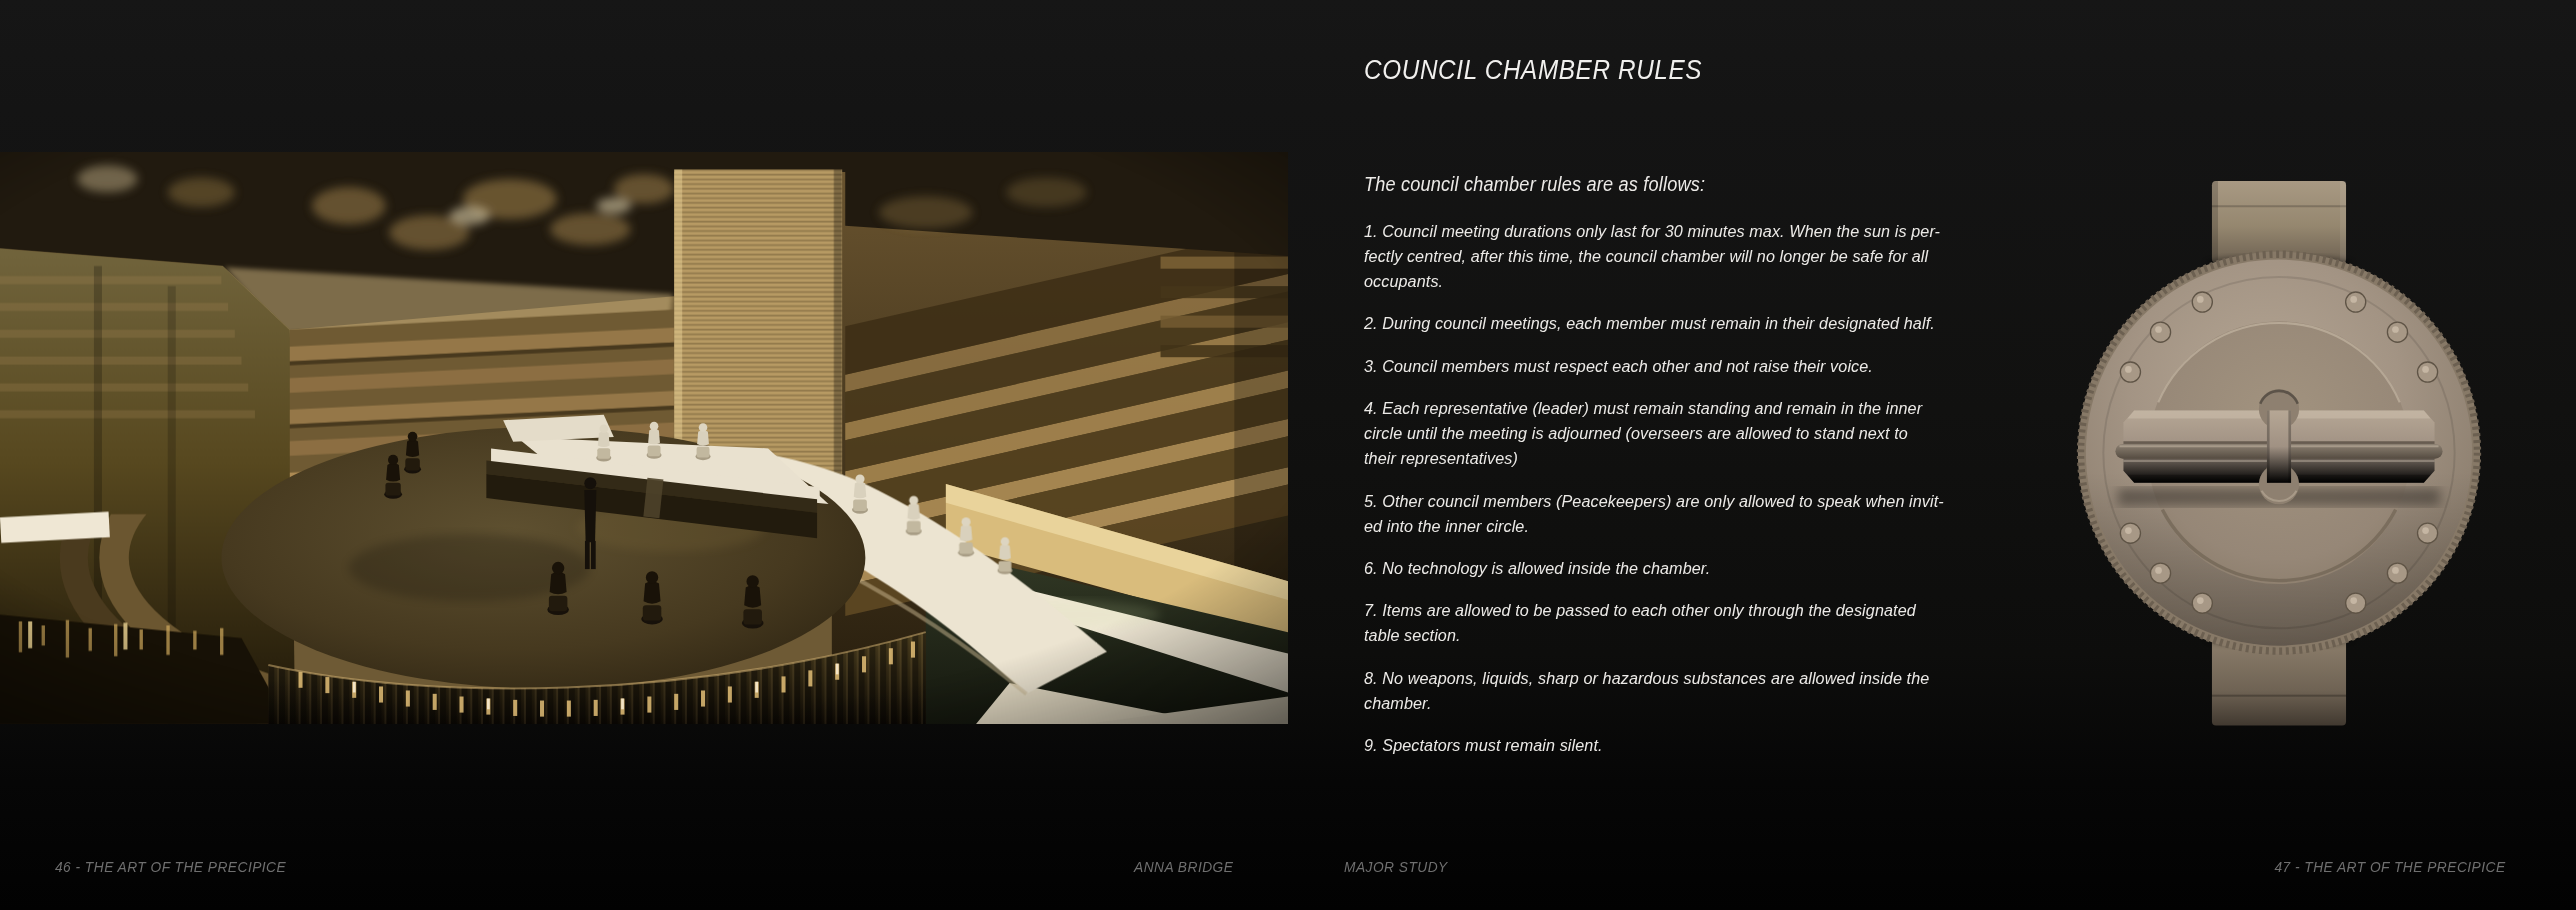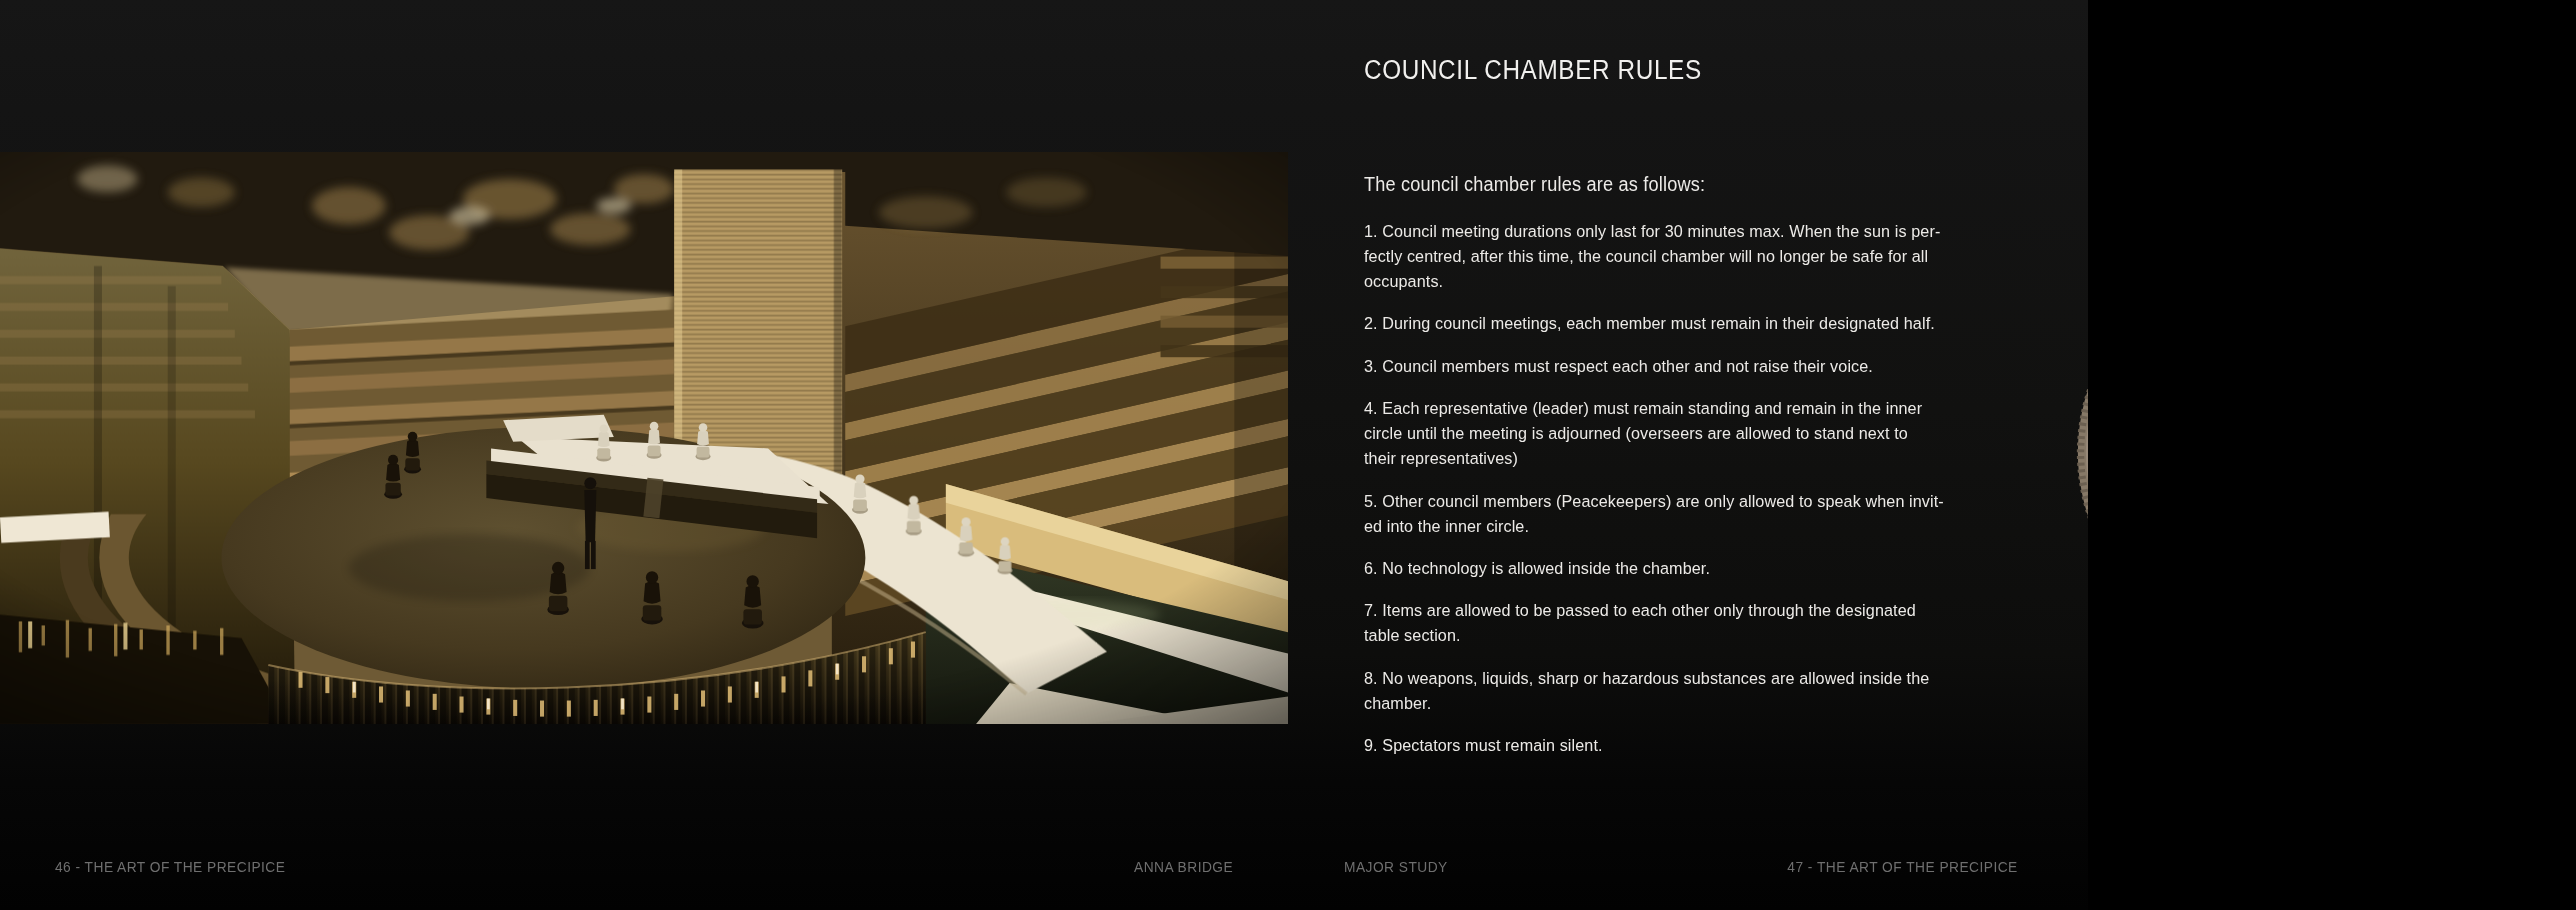--- a/index.html
+++ b/index.html
@@ -1,19 +1,20 @@
 <!DOCTYPE html>
 <html style="font-size:10.7px"><head>
 <meta charset="utf-8">
 <style>
   html,body{margin:0;padding:0;background:#000;}
   .page{
-    position:relative;width:2088px;height:910px;overflow:hidden;
+    position:relative;width:2576px;height:910px;overflow:hidden;
     background:linear-gradient(180deg,#161616 0%,#141414 12%,#111110 45%,#0d0d0c 72%,#060606 86%,#020202 100%);
     font-family:"Liberation Sans",sans-serif;
+    font-style:italic;
   }
   .art-left{position:absolute;left:0;top:152px;width:1288px;height:572px;display:block;}
   .seal{position:absolute;left:2044px;top:161px;width:470px;height:590px;display:block;}
   .title{
     position:absolute;left:1364px;top:55px;margin:0;
     font-size:27px;font-weight:500;letter-spacing:0.7px;color:#f1f0ee;
     transform:scaleX(.9);transform-origin:left top;white-space:nowrap;
   }
   .rules{
     position:absolute;left:1364px;top:173px;width:751px;

